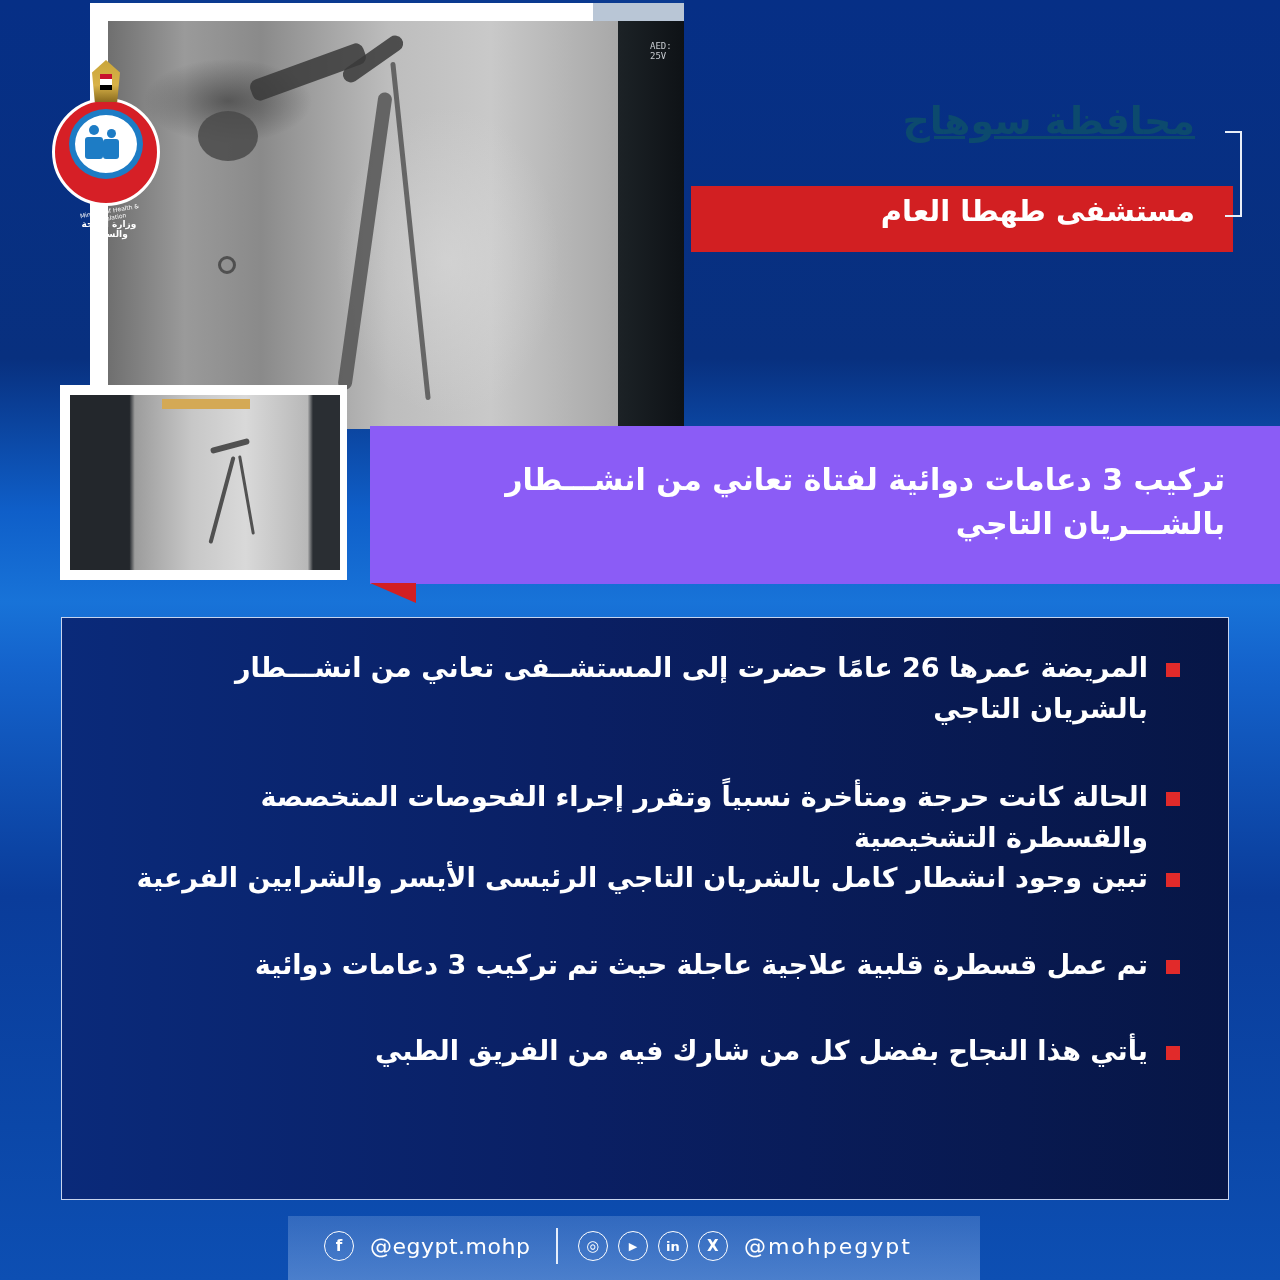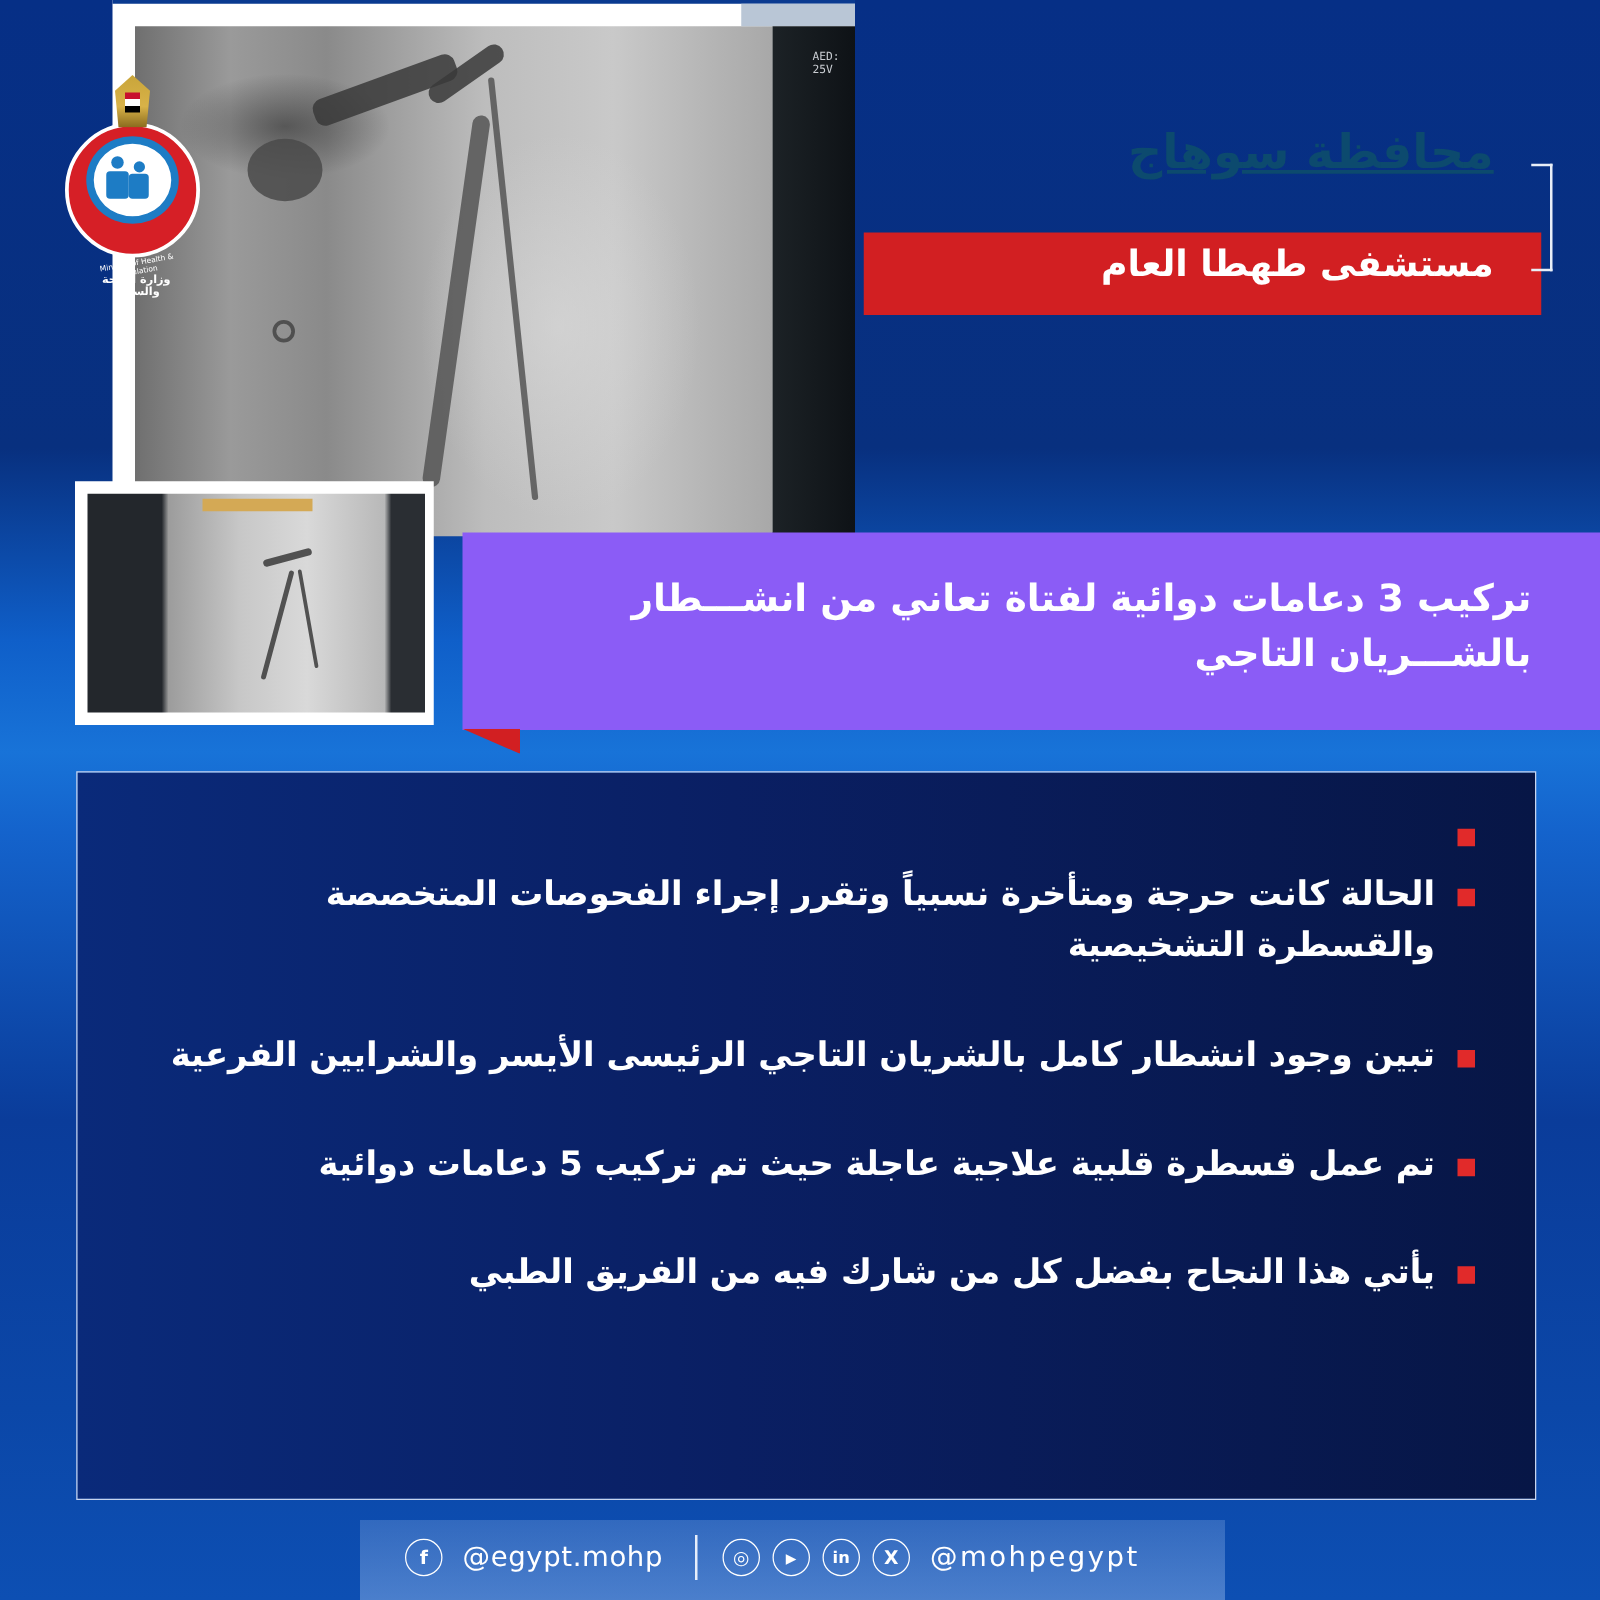--- a/index.html
+++ b/index.html
@@ -190,32 +190,33 @@
 
 <div class="abs headline">
   <p>تركيب 3 دعامات دوائية لفتاة تعاني من انشـــطار بالشـــريان التاجي</p>
 </div>
 <div class="abs headline-tail"></div>
 
 <div class="abs panel">
   <div class="bullets">
     <div class="bullet" style="margin-bottom:48px;">
       <span class="sq"></span>
-    </div>
-    <div class="bullet" style="margin-bottom:48px;">
+      <span>المريضة عمرها 26 عامًا حضرت إلى المستشــفى تعاني من انشـــطار بالشريان التاجي</span>
+    </div>
+    <div class="bullet" style="">
       <span class="sq"></span>
       <span>الحالة كانت حرجة ومتأخرة نسبياً وتقرر إجراء الفحوصات المتخصصة  والقسطرة التشخيصية</span>
     </div>
     <div class="bullet" style="margin-bottom:46px;">
       <span class="sq"></span>
       <span>تبين وجود انشطار كامل بالشريان التاجي الرئيسى الأيسر والشرايين الفرعية</span>
     </div>
     <div class="bullet" style="margin-bottom:46px;">
       <span class="sq"></span>
-      <span>تم عمل قسطرة قلبية علاجية عاجلة حيث تم تركيب 5 دعامات دوائية</span>
+      <span>تم عمل قسطرة قلبية علاجية عاجلة حيث تم تركيب 3 دعامات دوائية</span>
     </div>
     <div class="bullet">
       <span class="sq"></span>
       <span>يأتي هذا النجاح بفضل كل من شارك فيه من الفريق الطبي</span>
     </div>
   </div>
 </div>
 
 <div class="abs footer">
   <div class="row">

